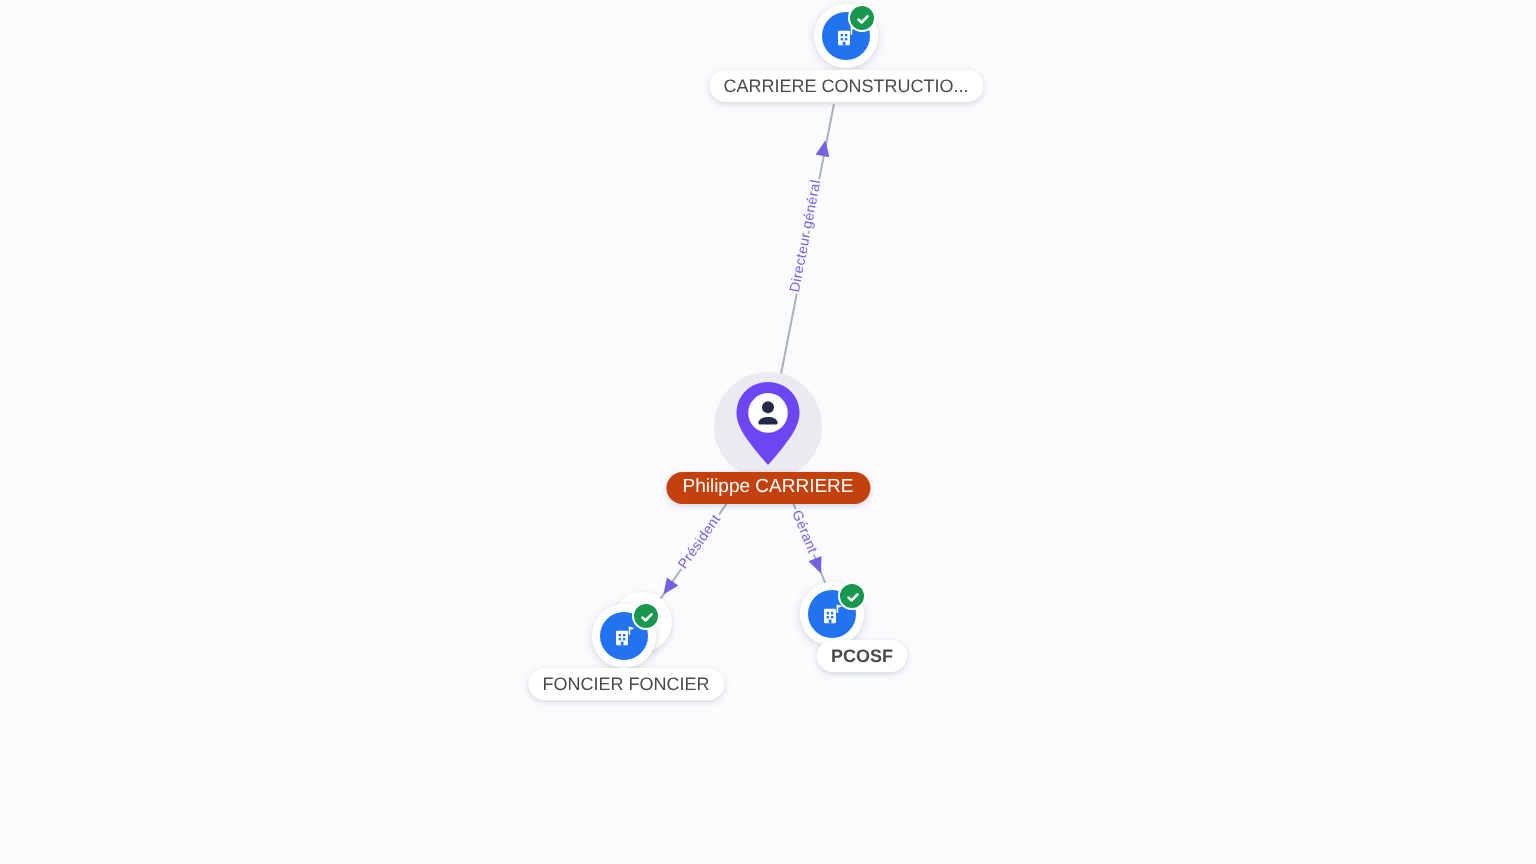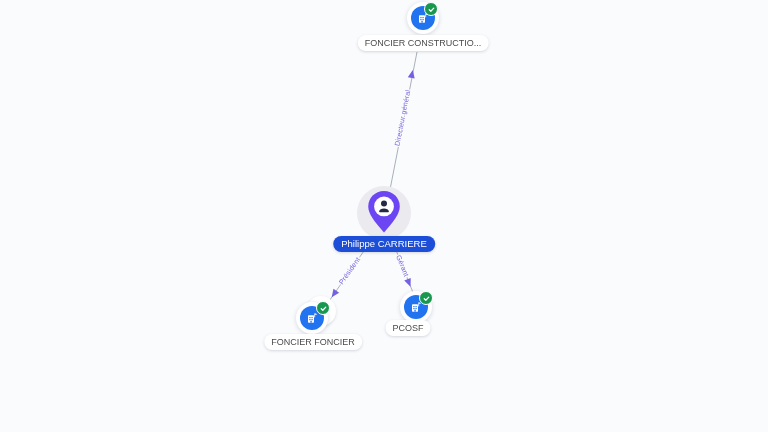--- a/index.html
+++ b/index.html
@@ -87,21 +87,21 @@
     background: #ffffff;
     color: #4a4a4a;
     font-size: 9px;
     line-height: 12px;
     padding: 2px 7px;
     border-radius: 8px;
     box-shadow: 0 1px 3px rgba(40,50,80,0.18);
     z-index: 4;
   }
   .pill-person {
-    background: #1d4ed8;
+    background: #c2410c;
     color: #ffffff;
     font-size: 9.5px;
     padding: 2px 8px;
   }
 </style>
 </head>
 <body>
 
 <div class="canvas">
 
@@ -143,21 +143,21 @@
             <rect x="9.6" y="16.2" width="2" height="2.8"></rect>
           </g>
         </svg>
       </div>
     </div>
     <div class="badge" style="left:424px; top:2px;">
       <svg width="9" height="9" viewBox="0 0 12 12">
           <polyline points="3,6.4 5.1,8.3 9,4.2" fill="none" stroke="#ffffff" stroke-width="1.7" stroke-linecap="round" stroke-linejoin="round"></polyline>
         </svg>
     </div>
-    <div class="pill" style="left:423px; top:35px;">FONCIER CONSTRUCTIO...</div>
+    <div class="pill" style="left:423px; top:35px;">CARRIERE CONSTRUCTIO...</div>
   </div>
 
   <div class="node">
     <div class="gray-disc" style="left:357px; top:186px;"></div>
     <div class="pin" style="left:366px; top:189px;">
       <svg width="36" height="46" viewBox="0 0 24 30">
         <path fill="#6b46f2" d="M12 1 C6 1 1.5 5.6 1.5 11.3 c0 4.7 3.6 9.4 10.5 17.4 6.9-8 10.5-12.7 10.5-17.4 C22.5 5.6 18 1 12 1 Z"></path>
         <circle cx="12" cy="11.3" r="6.6" fill="#ffffff"></circle>
         <g fill="#232946">
           <circle cx="12" cy="9.4" r="2"></circle>
@@ -214,16 +214,16 @@
             <rect x="9.6" y="16.2" width="2" height="2.8"></rect>
           </g>
         </svg>
       </div>
     </div>
     <div class="badge" style="left:419px; top:291px;">
       <svg width="9" height="9" viewBox="0 0 12 12">
           <polyline points="3,6.4 5.1,8.3 9,4.2" fill="none" stroke="#ffffff" stroke-width="1.7" stroke-linecap="round" stroke-linejoin="round"></polyline>
         </svg>
     </div>
-    <div class="pill" style="left:408px; top:320px;">PCOSF</div>
+    <div class="pill" style="left:431px; top:320px;font-weight:bold;">PCOSF</div>
   </div>
 
 </div>
 
 </body></html>

